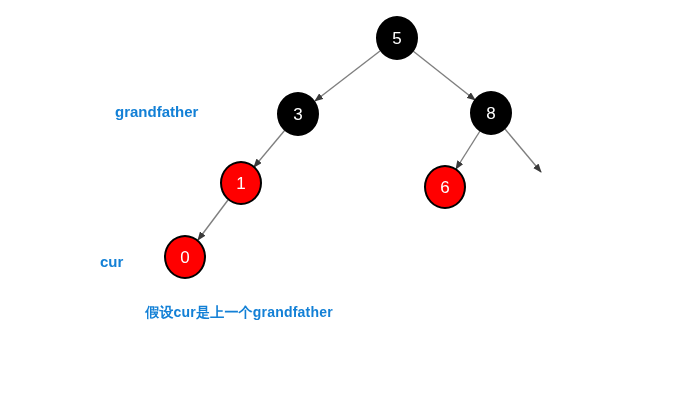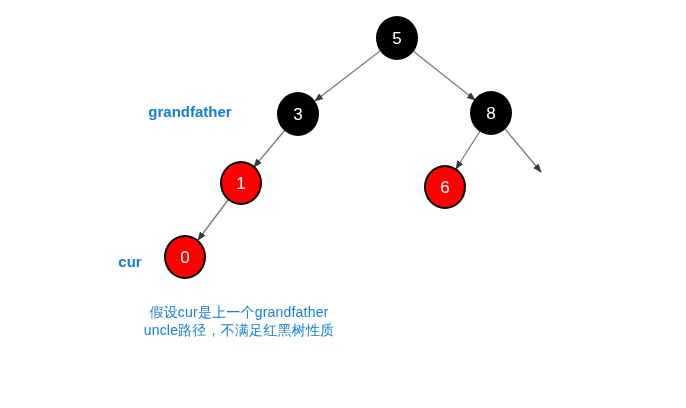--- a/index.html
+++ b/index.html
@@ -39,30 +39,30 @@
     line-height: 1;
   }
   .node.black { background: #000000; }
   .node.red   { background: #ff0000; }
   .side-label {
     position: absolute;
     color: #1380d6;
     font-weight: bold;
     font-size: 15px;
     line-height: 16px;
-    text-align: center;
+    text-align: left;
   }
   .caption {
     position: absolute;
     left: 0;
     top: 303px;
     width: 478px;
     text-align: center;
     color: #1380d6;
-    font-weight: normal;
+    font-weight: bold;
     font-size: 14px;
     line-height: 18px;
     letter-spacing: 0.2px;
   }
 </style>
 </head>
 <body>
 
 <div class="stage">
 
@@ -97,16 +97,15 @@
   </div>
   <div class="node red" style="left:424px; top:165px;">
     <span>6</span>
   </div>
 
   <div class="side-label" style="left:115px; top:104px; width:150px;">grandfather</div>
   <div class="side-label" style="left:100px; top:254px; width:60px;">cur</div>
 
   <div class="caption">
     <div>假设cur是上一个grandfather</div>
-    <div>uncle路径，不满足红黑树性质</div>
   </div>
 
 </div>
 
 </body></html>

